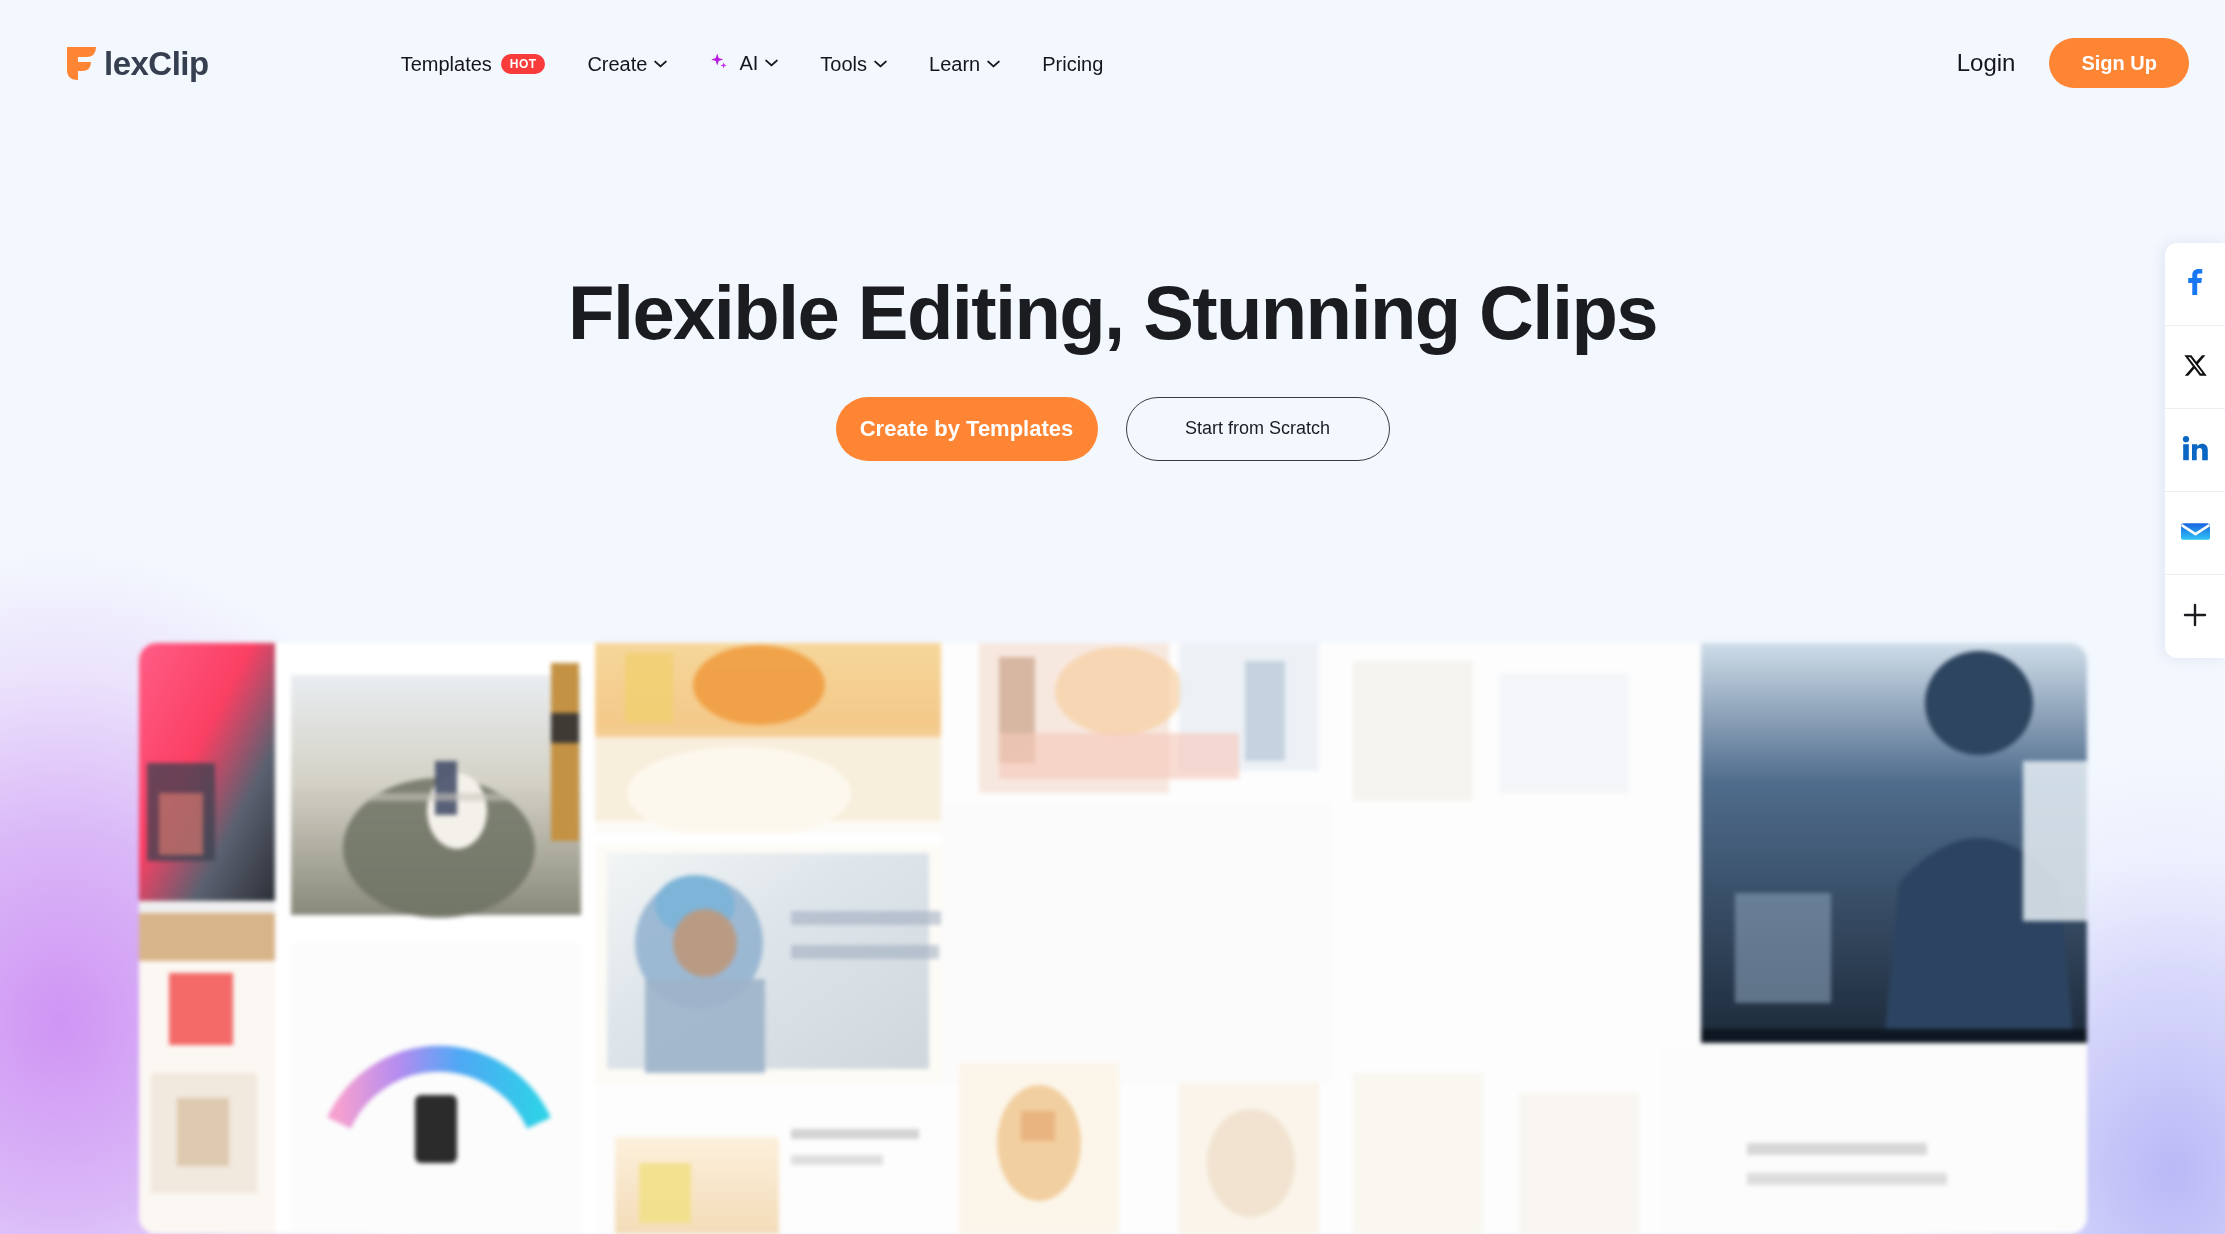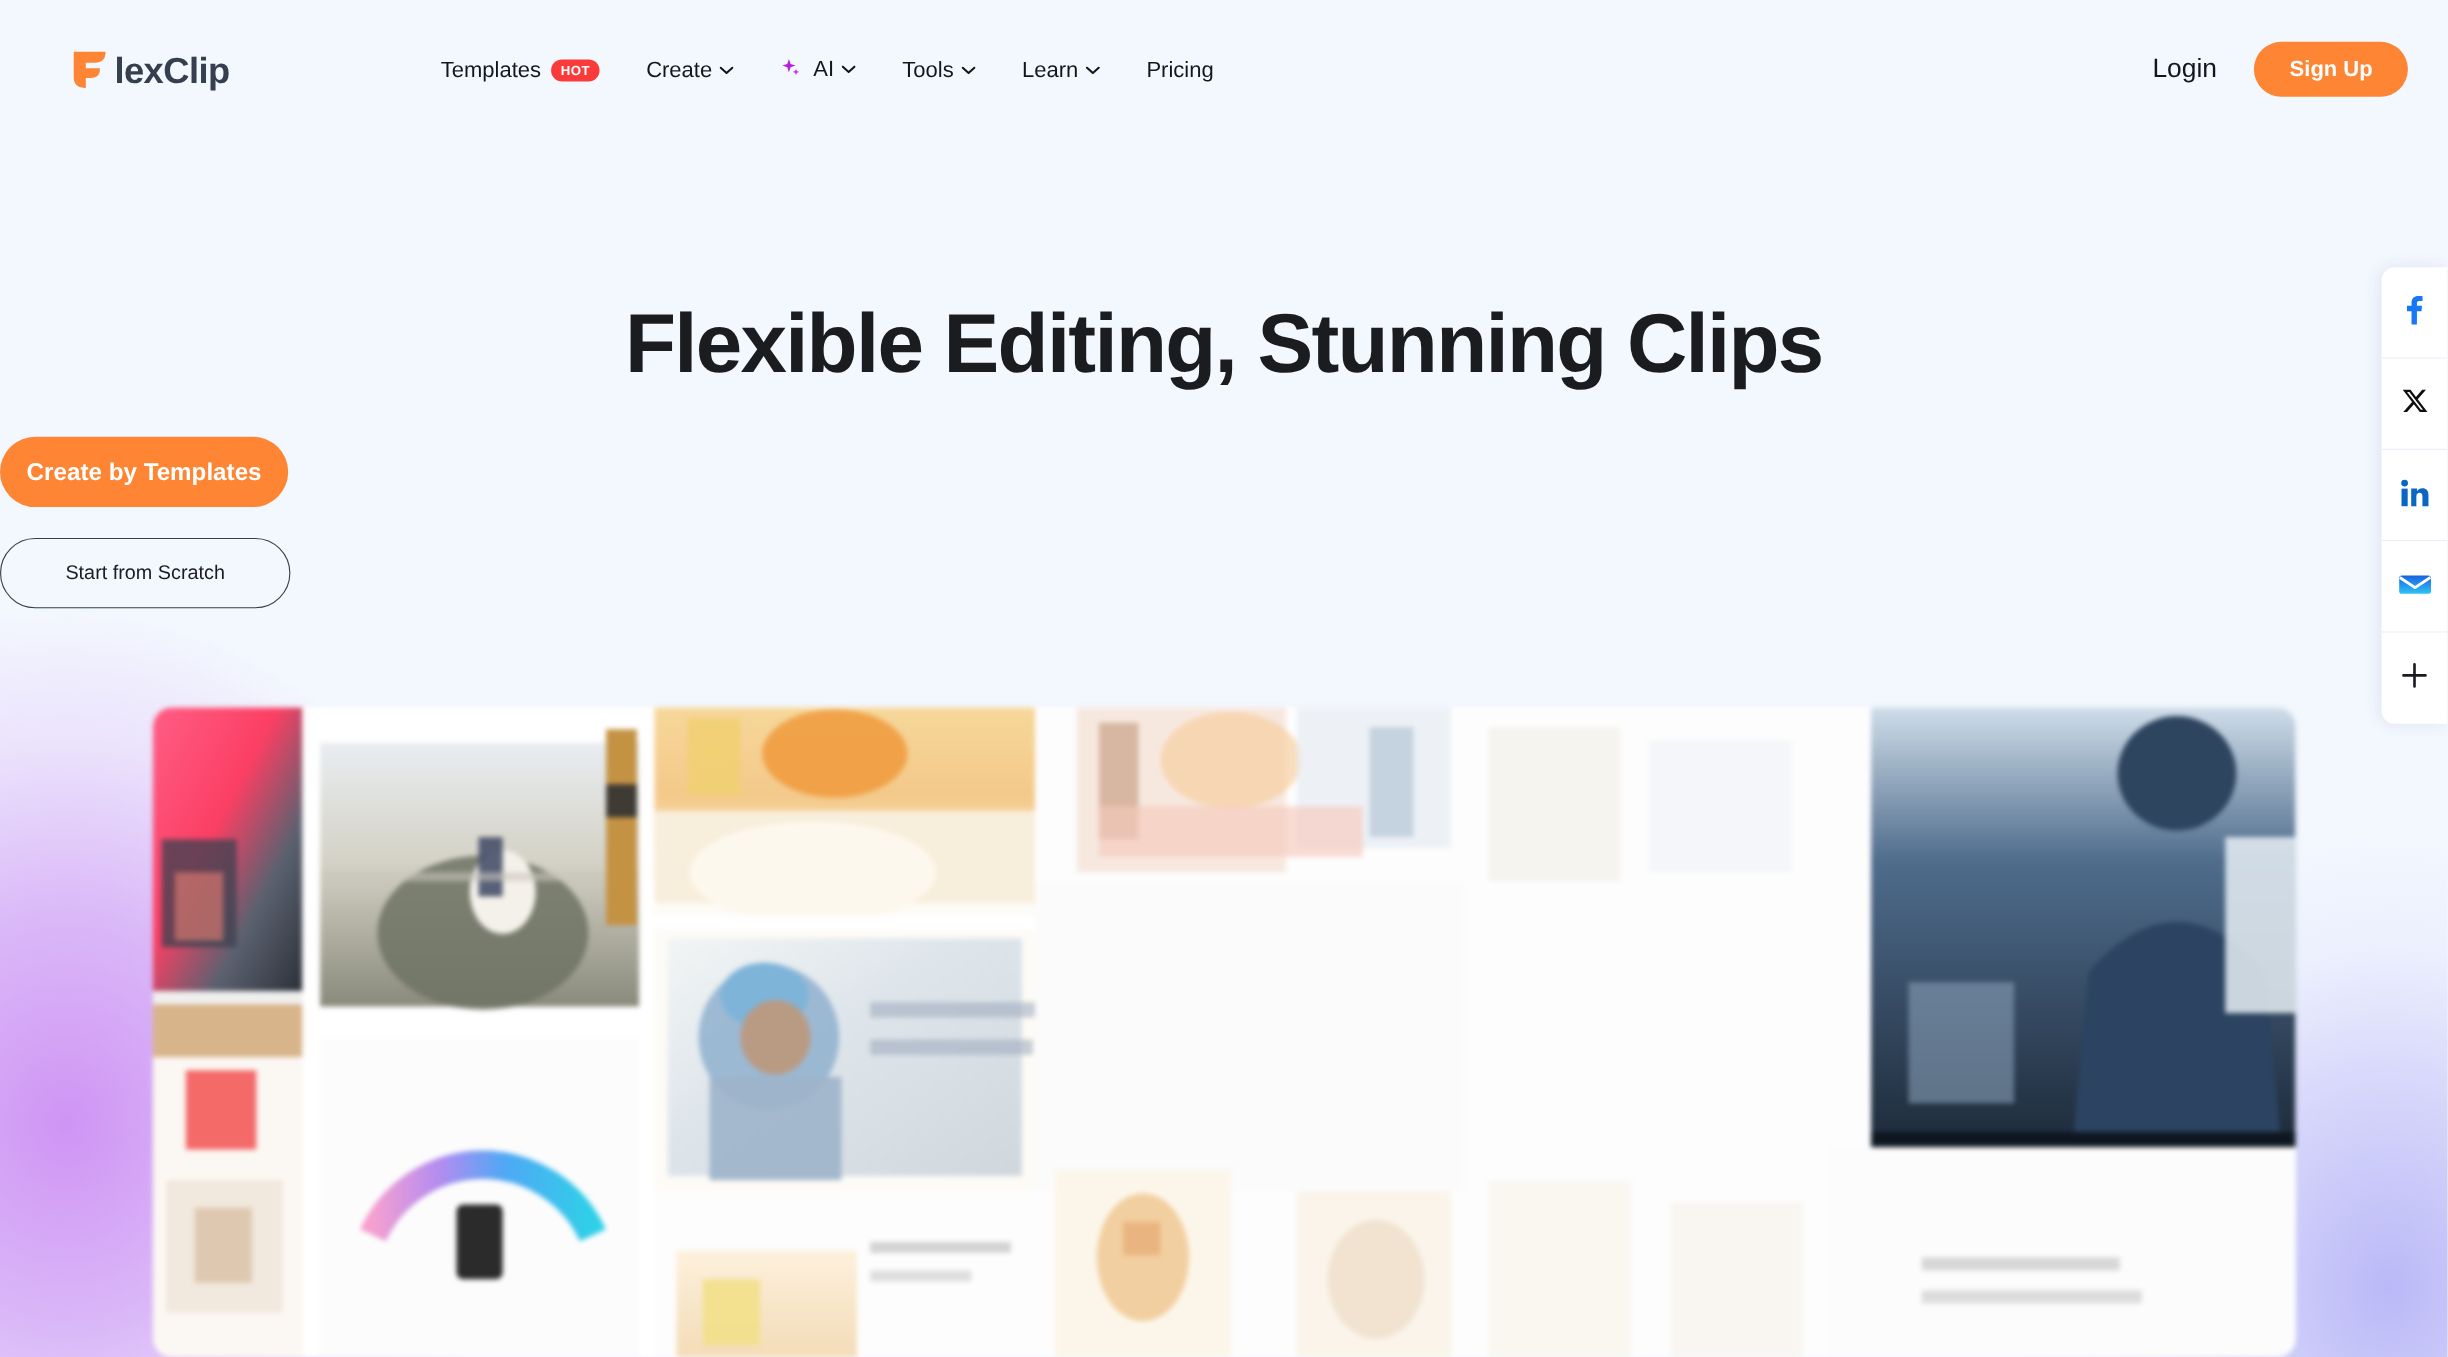--- a/index.html
+++ b/index.html
@@ -157,21 +157,20 @@
     margin-top: 32px;
     font-size: 26px;
     color: #2b2d33;
     font-weight: 400;
   }
   .hero-cta {
     margin-top: 44px;
     display: flex;
     justify-content: center;
     gap: 28px;
-    flex-direction: column;
   }
   .btn-primary {
     background: #fd8534;
     color: #ffffff;
     font-size: 22px;
     font-weight: 700;
     border: none;
     border-radius: 34px;
     width: 262px;
     height: 64px;

